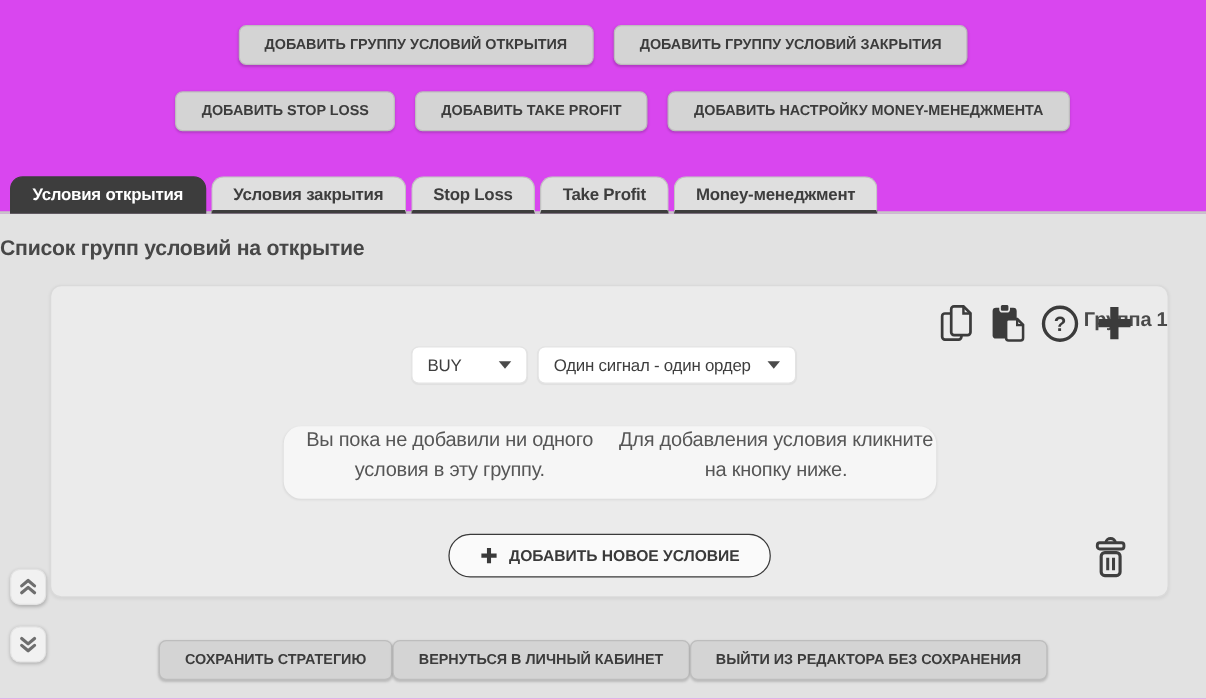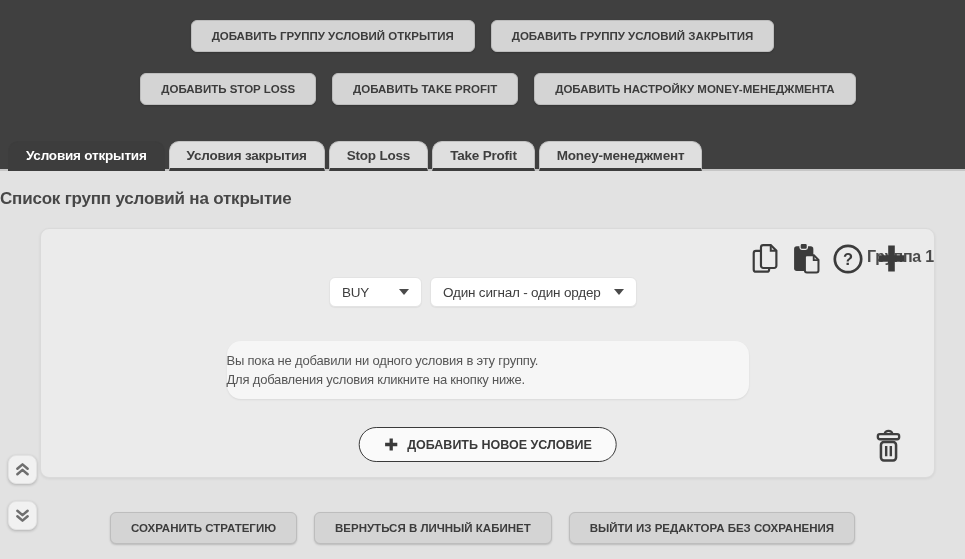--- a/index.html
+++ b/index.html
@@ -2,21 +2,21 @@
 <html><head>
 <meta charset="utf-8">
 <style>
   * { margin:0; padding:0; box-sizing:border-box; }
   html,body { width:965px; height:559px; }
   body {
     font-family:"Liberation Sans","DejaVu Sans",sans-serif;
     background:#ebebeb; color:#3e3e3e; overflow:hidden;
     letter-spacing:-0.2px;
   }
-  .page { position:relative; width:965px; height:559px; background:#404040; overflow:hidden; }
+  .page { position:relative; width:965px; height:559px; background:#d946ef; overflow:hidden; }
 
   
   .top-toolbar { padding-top:20px; }
   .btn-row { display:flex; justify-content:center; gap:16px; }
   .btn-row + .btn-row { margin-top:21px;padding-left:31px; }
   .gbtn {
     height:32px; padding:0 20px;
     background:#d4d4d4; border:1px solid #bdbdbd; border-radius:6px;
     color:#3c3c3c; font-size:11.5px; font-weight:700; letter-spacing:0;
     display:inline-flex; align-items:center; justify-content:center;
@@ -59,37 +59,37 @@
   }
   .select.mode { width:207px; }
   .select.direction { width:93px; }
   .caret { width:0; height:0; border-left:5px solid transparent; border-right:5px solid transparent;
            border-top:6px solid #4a4a4a; margin-left:10px; flex:none; }
 
   .empty-message {
     position:absolute; top:112px; left:50%; transform:translateX(-50%);
     width:522px; height:58px; background:#f6f6f6; border-radius:14px;
     box-shadow:0 1px 2px rgba(0,0,0,.08);
-    display:flex; flex-direction:column; justify-content:center;
-    font-size:13px; color:#565656; line-height:1.5;
+    display:flex; flex-direction:row; justify-content:center;
+    text-align:center; font-size:16px; color:#565656; line-height:1.5;
   }
 
   .add-condition-btn {
     position:absolute; top:198px; left:50%; transform:translateX(-50%);
     height:35px; padding:0 24px;
     background:#fafafa; border:1.6px solid #3a3a3a; border-radius:18px;
     display:inline-flex; align-items:center; gap:9px;
     font-size:12.5px; font-weight:700; color:#3a3a3a; cursor:pointer; white-space:nowrap;
     font-family:inherit; letter-spacing:0;
   }
 
   .delete-group-btn { position:absolute; right:30px; top:200px; background:none; border:none; padding:0; cursor:pointer; }
 
   
-  .footer-actions { position:absolute; left:0; right:0; top:341px; display:flex; justify-content:center; gap:17px; }
+  .footer-actions { position:absolute; left:0; right:0; top:341px; display:flex; justify-content:center; }
 
   
   .scroll-btn {
     position:absolute; left:8px; width:29px; height:29px;
     background:#f1f1f1; border:1px solid #e3e3e3; border-radius:8px;
     box-shadow:0 1px 3px rgba(0,0,0,.22); cursor:pointer;
     display:flex; align-items:center; justify-content:center; z-index:5;
   }
   .scroll-btn.up { top:455px; }
   .scroll-btn.down { top:501px; }

